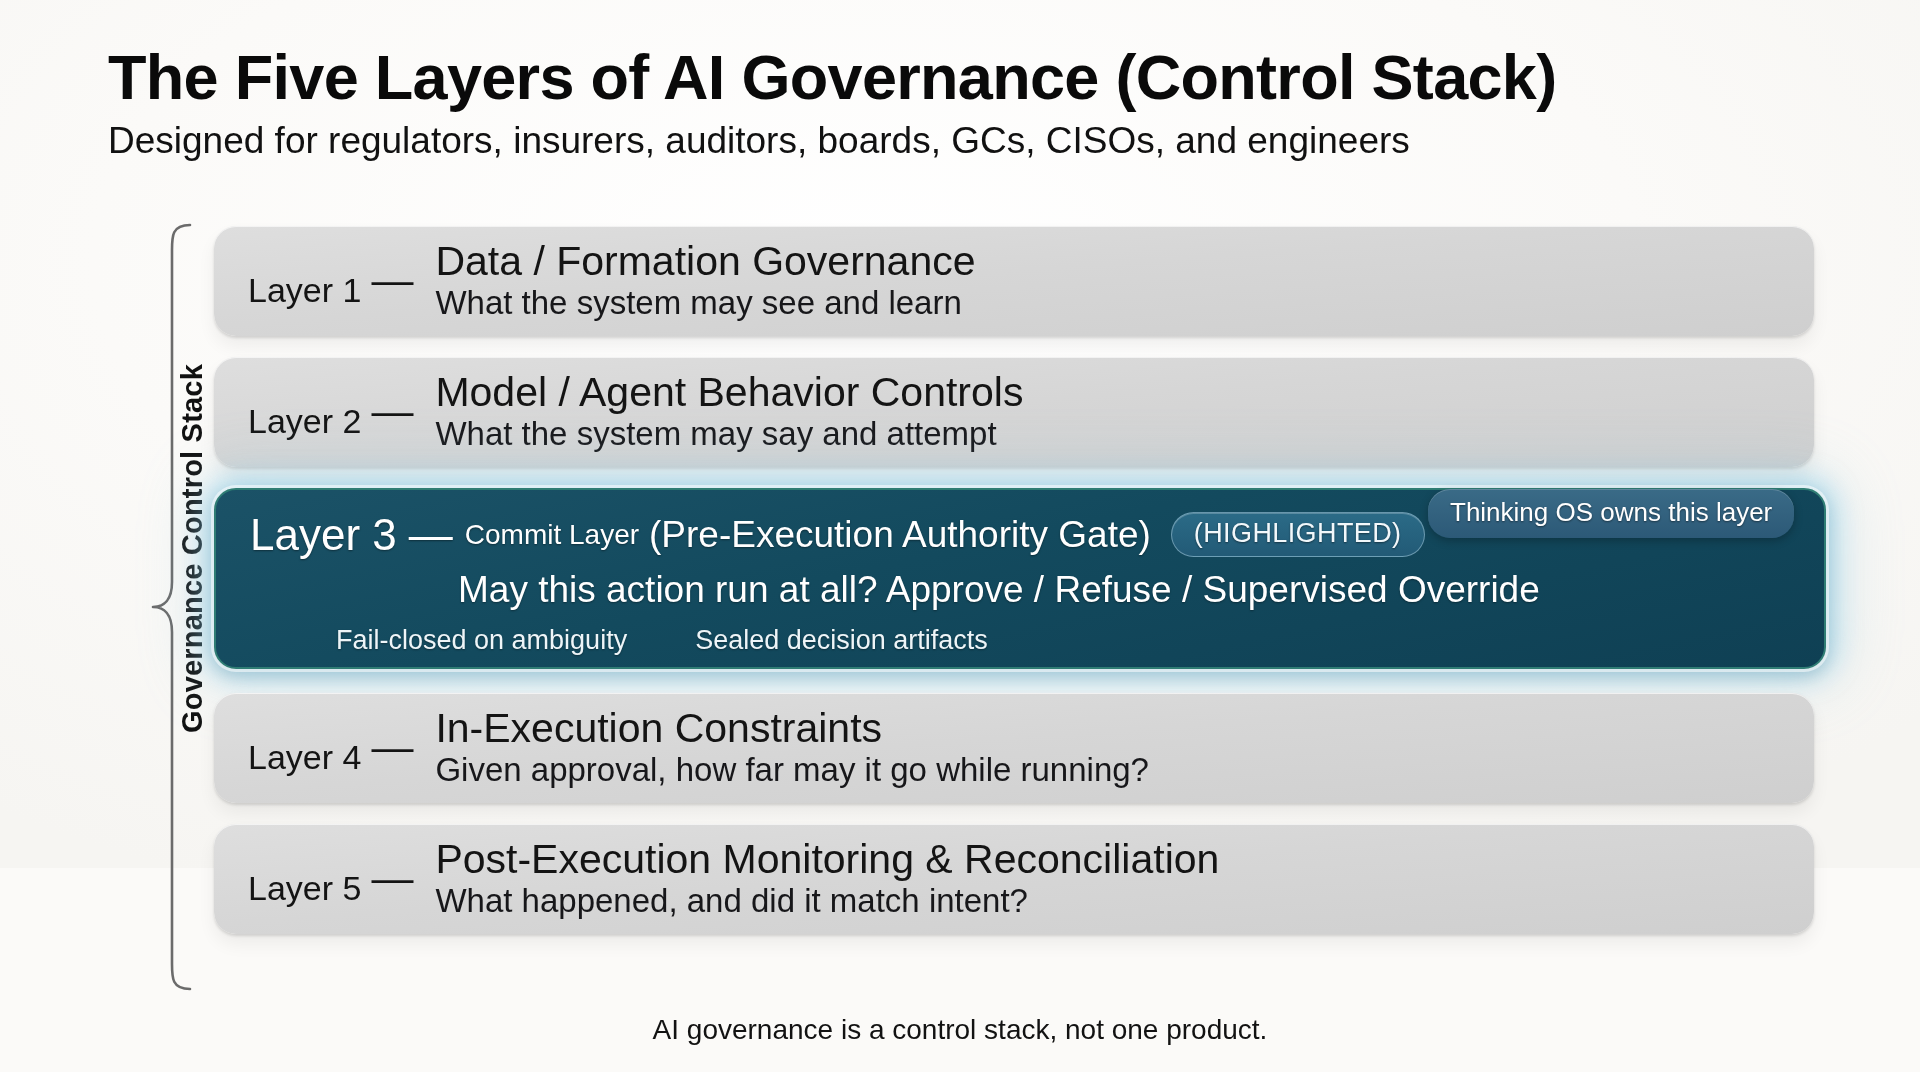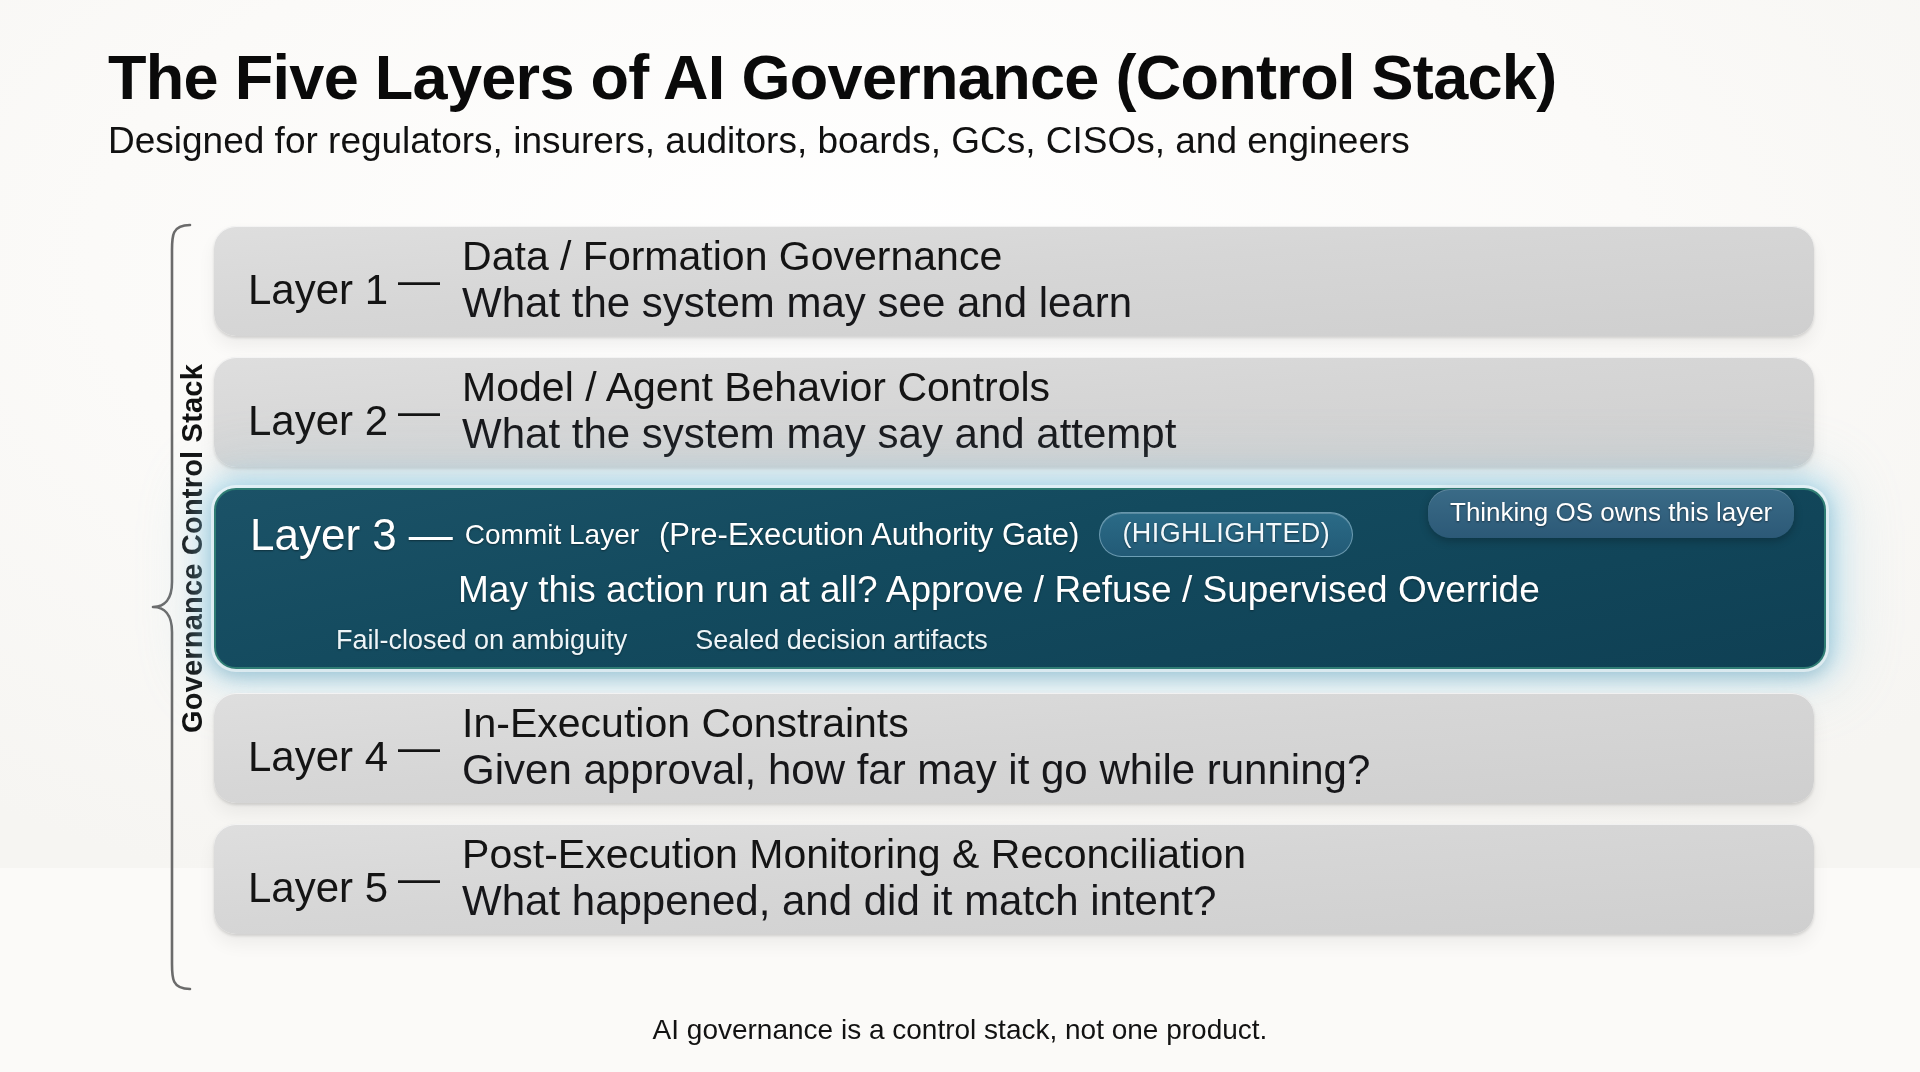--- a/index.html
+++ b/index.html
@@ -121,21 +121,21 @@
     display: flex;
     align-items: center;
     width: 100%;
   }
   .card.highlight .card-inner {
     align-items: flex-start;
     flex-direction: column;
   }
 
   .layer-tag {
-    font-size: 42px;
+    font-size: 34px;
     font-weight: normal;
     color: #141414;
     line-height: 1;
     white-space: nowrap;
     flex: 0 0 auto;
   }
 
   .dash {
     font-size: 42px;
     color: #141414;
@@ -154,21 +154,21 @@
 
   .card-title {
     font-size: 41px;
     font-weight: normal;
     color: #141414;
     line-height: 1.08;
     white-space: nowrap;
   }
   .card-sub {
     margin-top: 2px;
-    font-size: 42px;
+    font-size: 33px;
     font-weight: normal;
     color: #17171a;
     line-height: 1.1;
     white-space: nowrap;
   }
 
   
   .row-align {
     display: flex;
     align-items: center;
@@ -196,23 +196,23 @@
     line-height: 1;
     text-shadow: 0 1px 2px rgba(0,0,0,0.40);
   }
   .hl-title {
     font-size: 28px;
     color: #ffffff;
     line-height: 1;
     text-shadow: 0 1px 2px rgba(0,0,0,0.40);
   }
   .hl-paren {
-    font-size: 31px;
-    color: #ffffff;
-    margin-left: 20px;
+    font-size: 37px;
+    color: #ffffff;
+    margin-left: 10px;
     line-height: 1;
     text-shadow: 0 1px 2px rgba(0,0,0,0.40);
   }
 
   .pill-highlighted {
     display: inline-block;
     margin-left: 20px;
     padding: 7px 22px 9px 22px;
     border-radius: 26px;
     background: linear-gradient(180deg, #2b6b87 0%, #225a76 100%);

